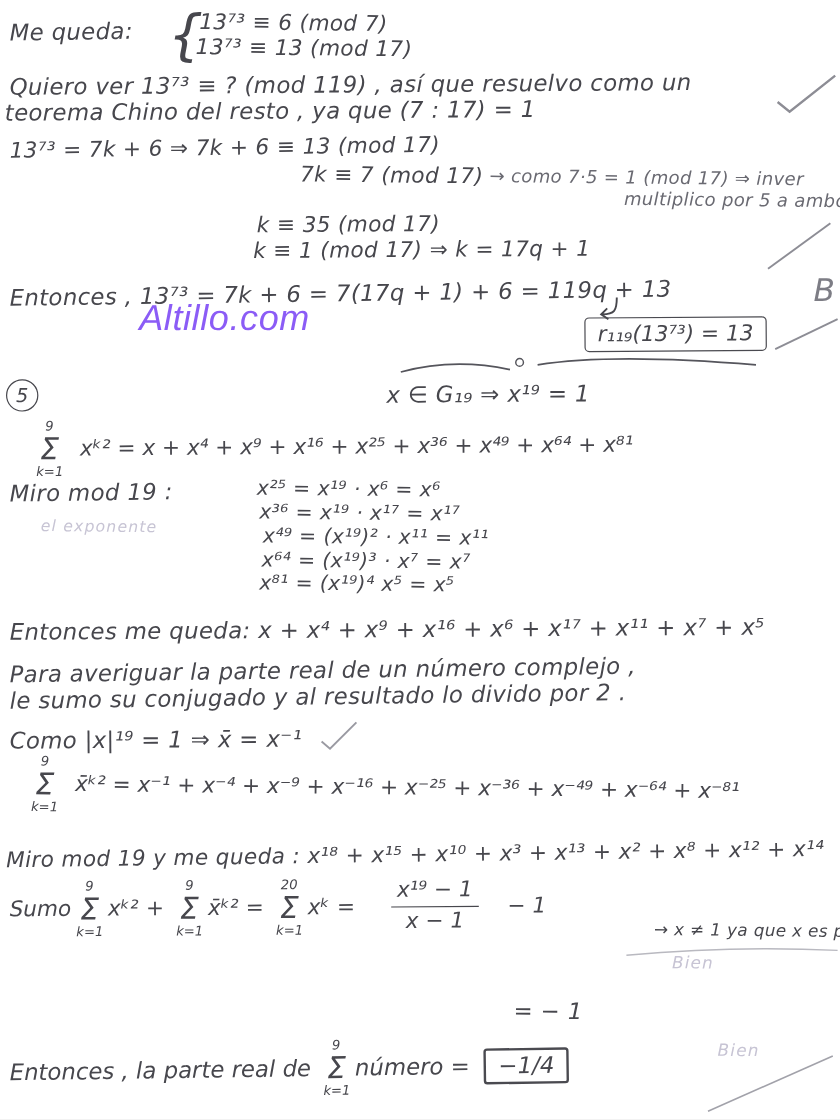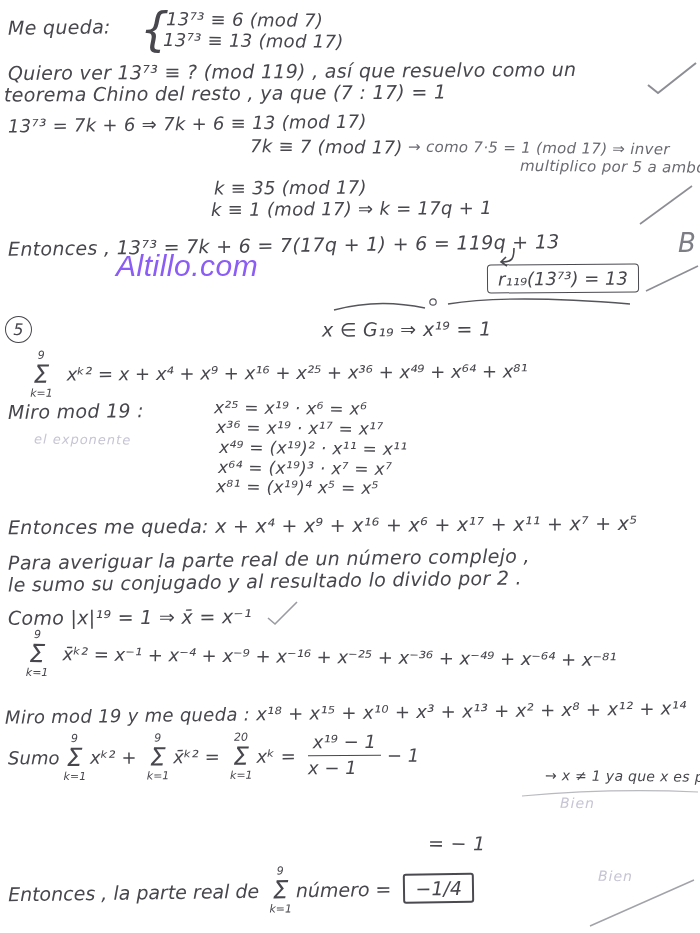--- a/index.html
+++ b/index.html
@@ -15,21 +15,21 @@
   .pencil{color:#c7c4d4; letter-spacing:1px;}
   .rot-a{transform:rotate(-0.8deg);} .rot-b{transform:rotate(0.6deg);} .rot-c{transform:rotate(-0.4deg);}
   .brace{position:absolute; font-size:46px; font-weight:300; color:#47474d;}
   .circled{
     position:absolute; width:25px; height:25px; border:1.6px solid #47474d; border-radius:50%;
     display:flex; align-items:center; justify-content:center; font-size:16px;
   }
   .sum{display:inline-flex; flex-direction:column; align-items:center; line-height:1; margin:0 4px;}
   .sum .lim{font-size:11px; letter-spacing:0;}
   .sum .sig{font-size:25px; margin:1px 0;}
-  .frac{display:inline-flex; flex-direction:column; align-items:flex-start; line-height:1.15; margin:0 6px;}
+  .frac{display:inline-flex; flex-direction:column; align-items:center; line-height:1.15; margin:0 24px;}
   .frac .num{border-bottom:1.6px solid #47474d; padding:0 5px 2px;}
   .frac .den{padding-top:2px;}
   .abox{
     position:absolute; border:1.8px solid #4a4a50; border-radius:4px;
     padding:3px 10px; font-size:18px; white-space:nowrap;
   }
   .ibox{border:2px solid #4a4a50; border-radius:3px; padding:2px 10px; margin-left:6px;}
   .watermark{
     position:absolute; font-family:"Liberation Sans", sans-serif; color:#8b5cf6;
     font-size:30px; letter-spacing:0.5px;

